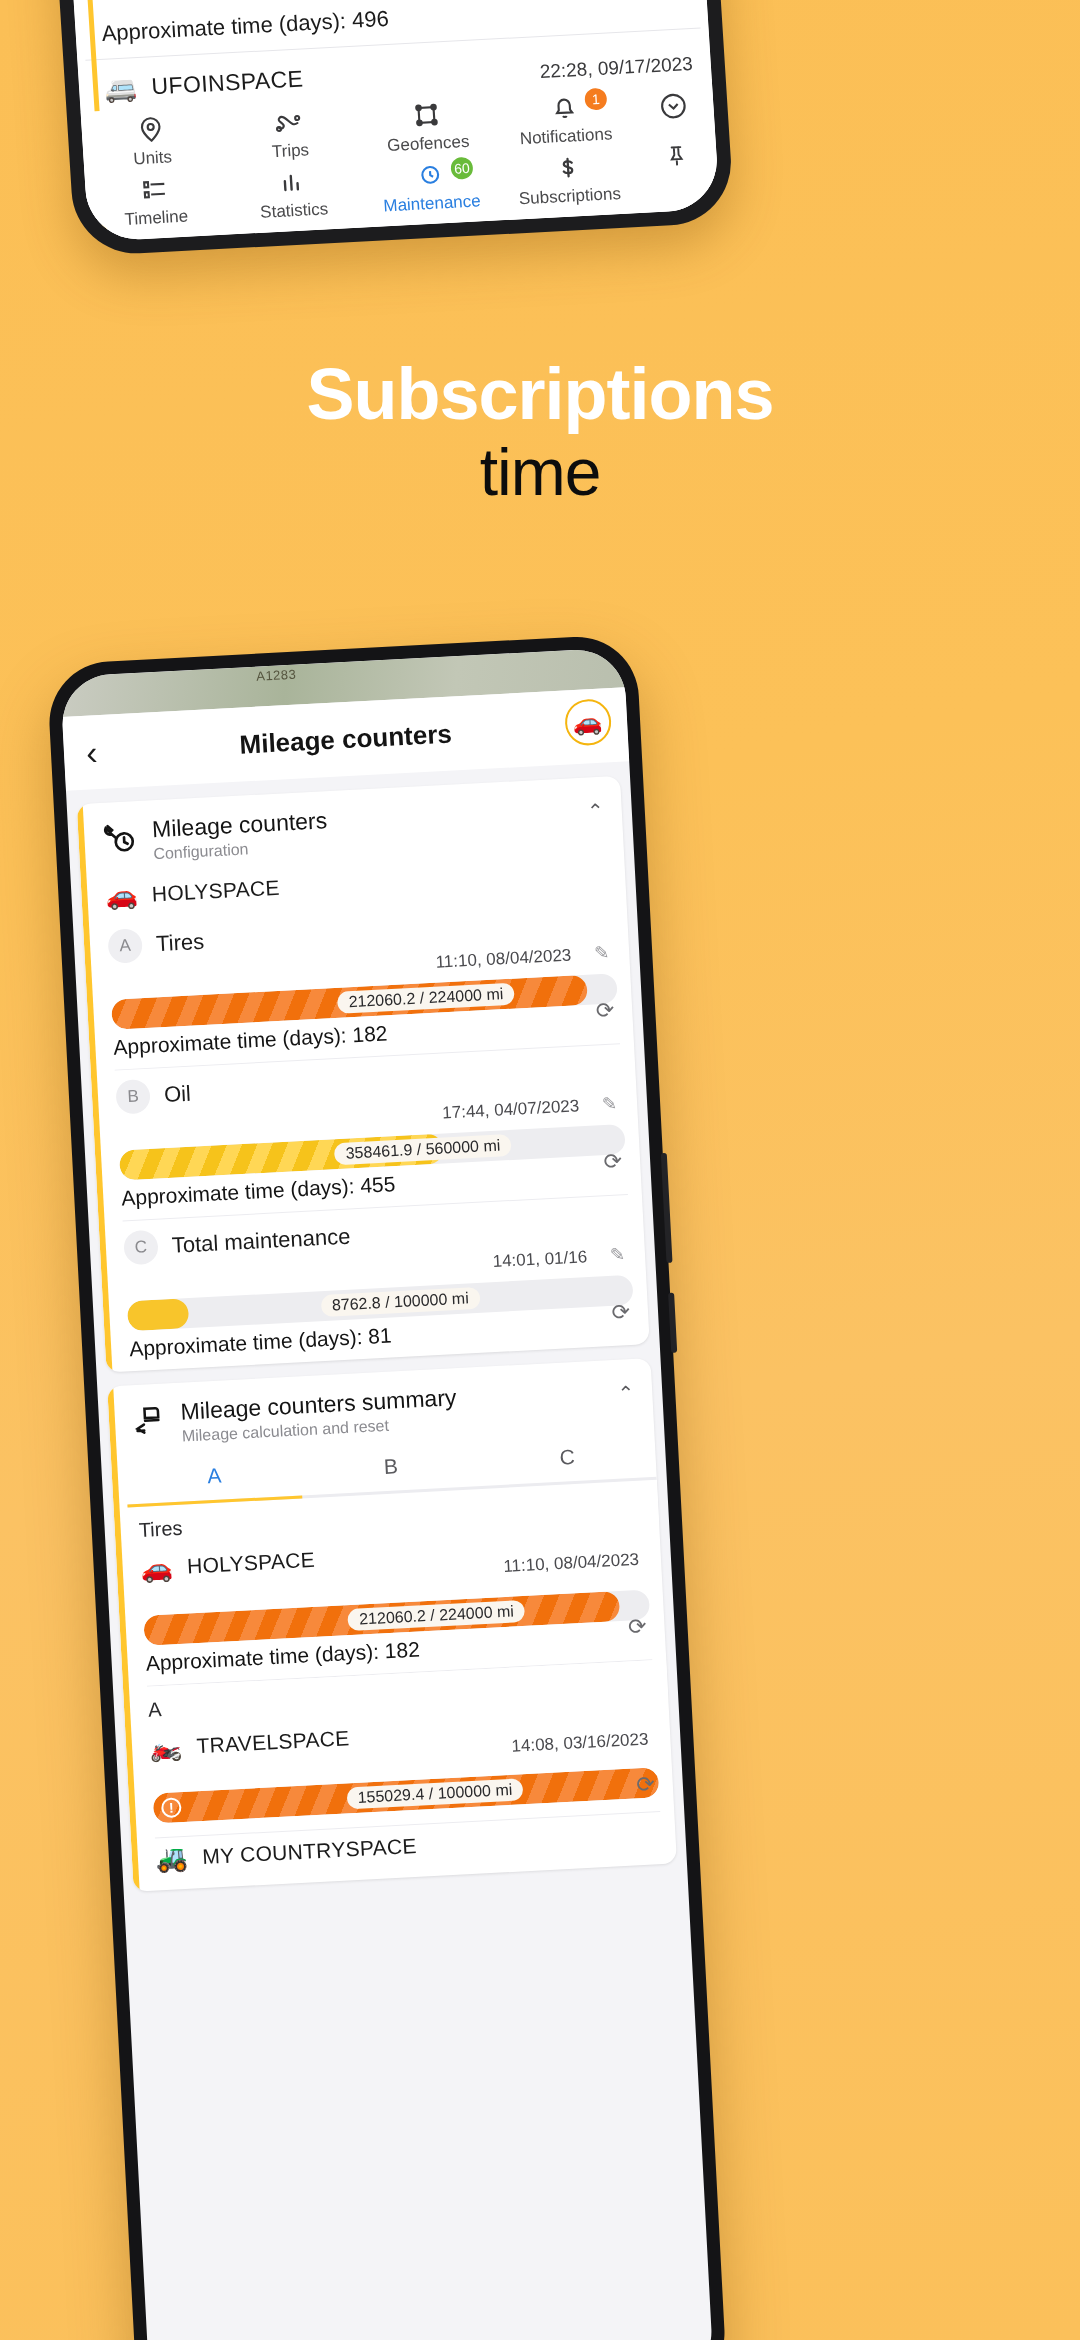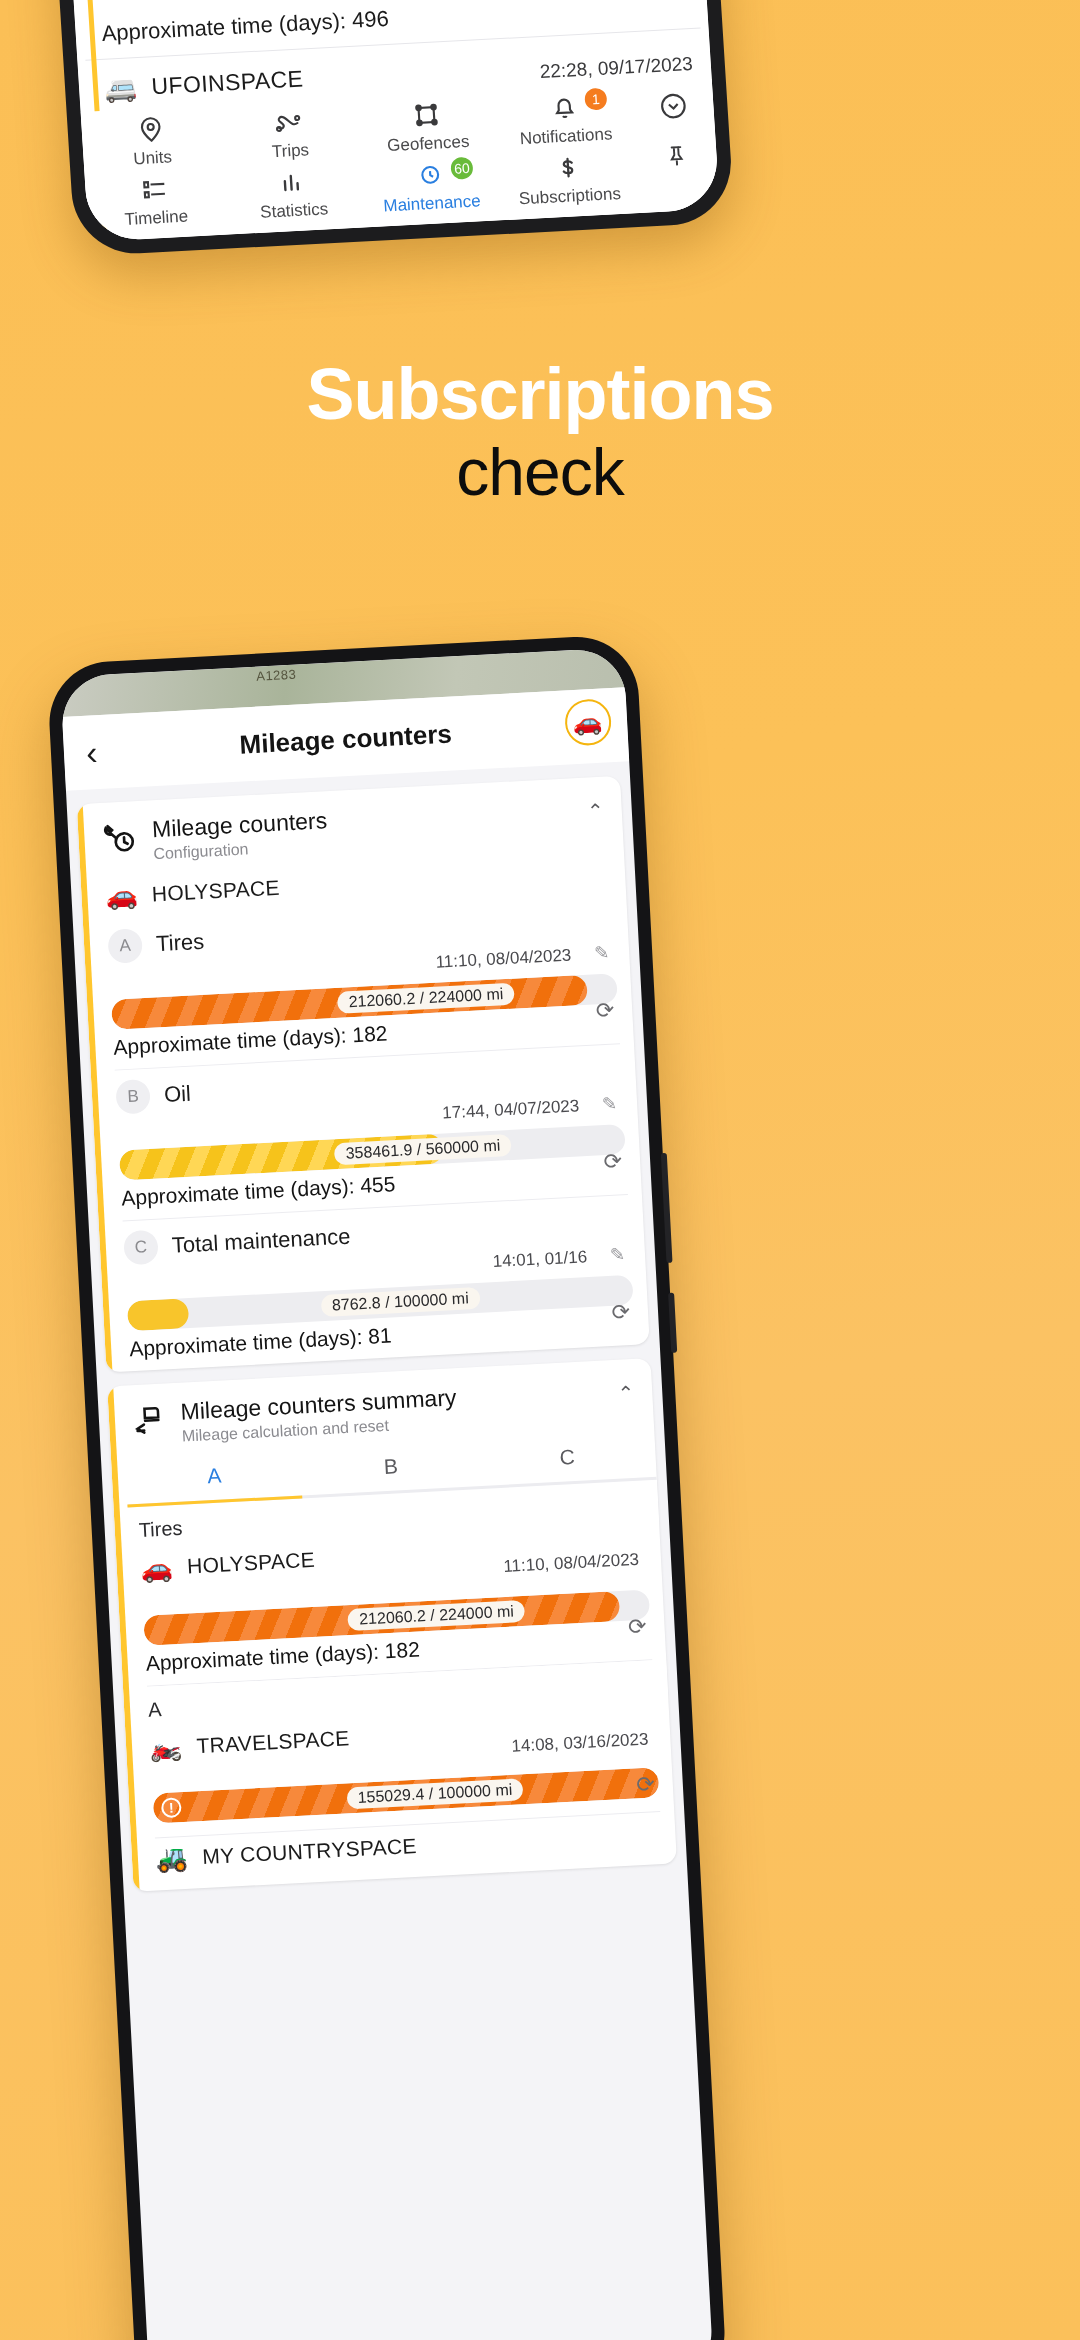--- a/index.html
+++ b/index.html
@@ -264,21 +264,21 @@
             <path d="M8 4h8M10 4v7l-2.5 4h9L14 11V4M12 15v5"></path>
           </svg>
         </div>
       </div>
     </div>
   </div>
 </div>
 
 <div id="headline">
   <div class="l1">Subscriptions</div>
-  <div class="l2">check</div>
+  <div class="l2">time</div>
 </div>
 
 <div id="bot-phone">
   <div class="btn-side"></div>
   <div class="btn-side2"></div>
   <div id="bscreen">
 
     <div class="mapstrip">
       <span class="roadlbl">A1283</span>
     </div>

